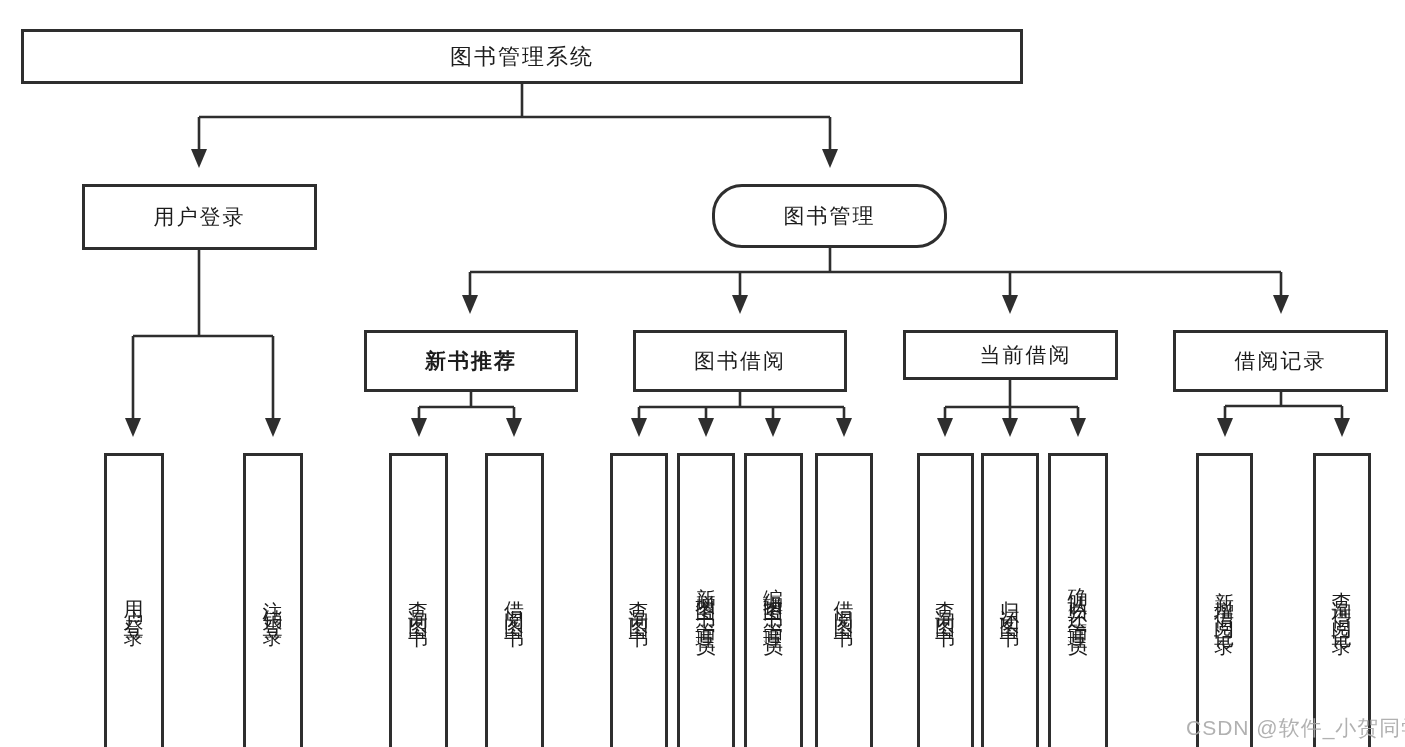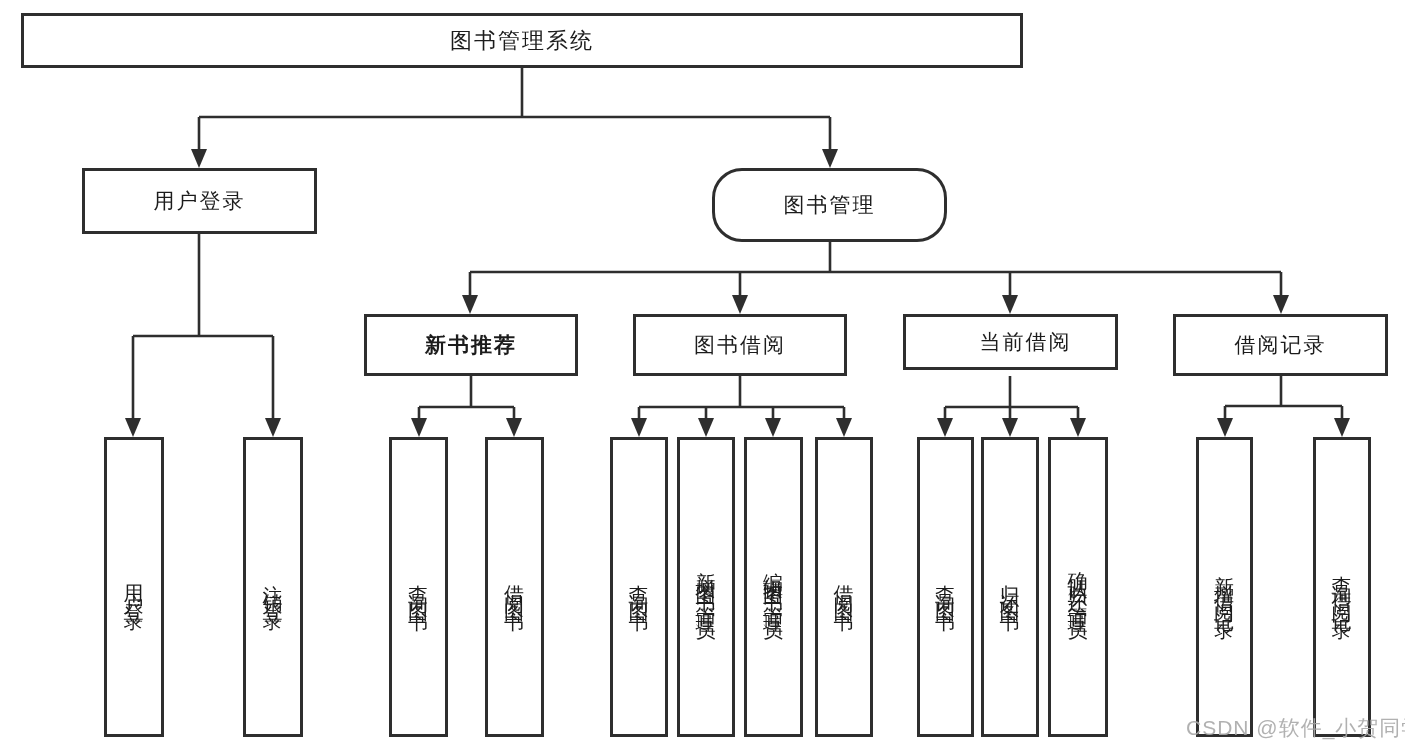--- a/index.html
+++ b/index.html
@@ -5,20 +5,21 @@
   html,body{margin:0;padding:0;background:#ffffff;}
   .stage{
     position:relative;width:1405px;height:747px;background:#ffffff;
     font-family:"Liberation Sans",sans-serif;overflow:hidden;
   }
   .wires{position:absolute;left:0;top:0;width:1405px;height:747px;}
   .box{
     position:absolute;box-sizing:border-box;background:#ffffff;
     border:3px solid #2e2e2e;display:flex;align-items:center;justify-content:center;
     color:#1c1c1c;
+    margin-top:16px;
   }
   .hlabel{font-size:21px;letter-spacing:2px;white-space:nowrap;}
   .root .hlabel{font-size:22px;}
   .vlabel{
     writing-mode:vertical-rl;text-orientation:mixed;
     font-size:20px;letter-spacing:9px;line-height:1;white-space:nowrap;
   }
   .tight .vlabel{letter-spacing:7px;}
   .watermark{
     position:absolute;left:1186px;top:714px;z-index:5;
@@ -70,31 +71,31 @@
     </g>
   </svg>
 
   <div class="box root" style="left:21px;top:13px;width:1002px;height:55px;">
     <span class="hlabel">图书管理系统</span>
   </div>
 
   <div class="box" style="left:82px;top:168px;width:235px;height:66px;">
     <span class="hlabel">用户登录</span>
   </div>
-  <div class="box" style="left:712px;top:168px;width:235px;height:74px;border-radius:30px;">
+  <div class="box" style="left:712px;top:168px;width:235px;height:64px;border-radius:30px;">
     <span class="hlabel">图书管理</span>
   </div>
 
   <div class="box" style="left:364px;top:314px;width:214px;height:62px;font-weight:bold;">
     <span class="hlabel">新书推荐</span>
   </div>
   <div class="box" style="left:633px;top:314px;width:214px;height:62px;text-align:right;">
     <span class="hlabel">图书借阅</span>
   </div>
-  <div class="box" style="left:903px;top:314px;width:215px;height:56px;padding-left:30px;">
+  <div class="box" style="left:903px;top:314px;width:215px;height:50px;padding-left:30px;">
     <span class="hlabel">当前借阅</span>
   </div>
   <div class="box" style="left:1173px;top:314px;width:215px;height:62px;">
     <span class="hlabel">借阅记录</span>
   </div>
 
   <div class="box" style="left:104px;top:437px;width:60px;height:300px;">
     <span class="vlabel">用户登录</span>
   </div>
   <div class="box" style="left:243px;top:437px;width:60px;height:300px;">

